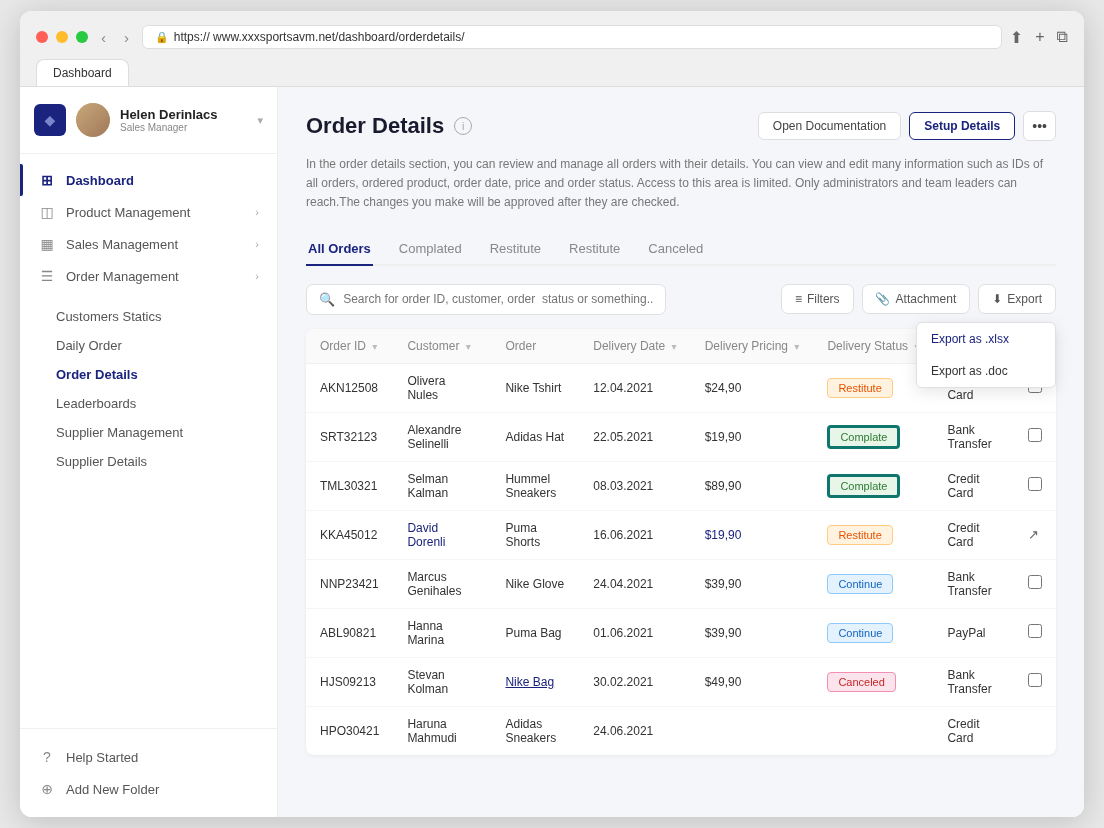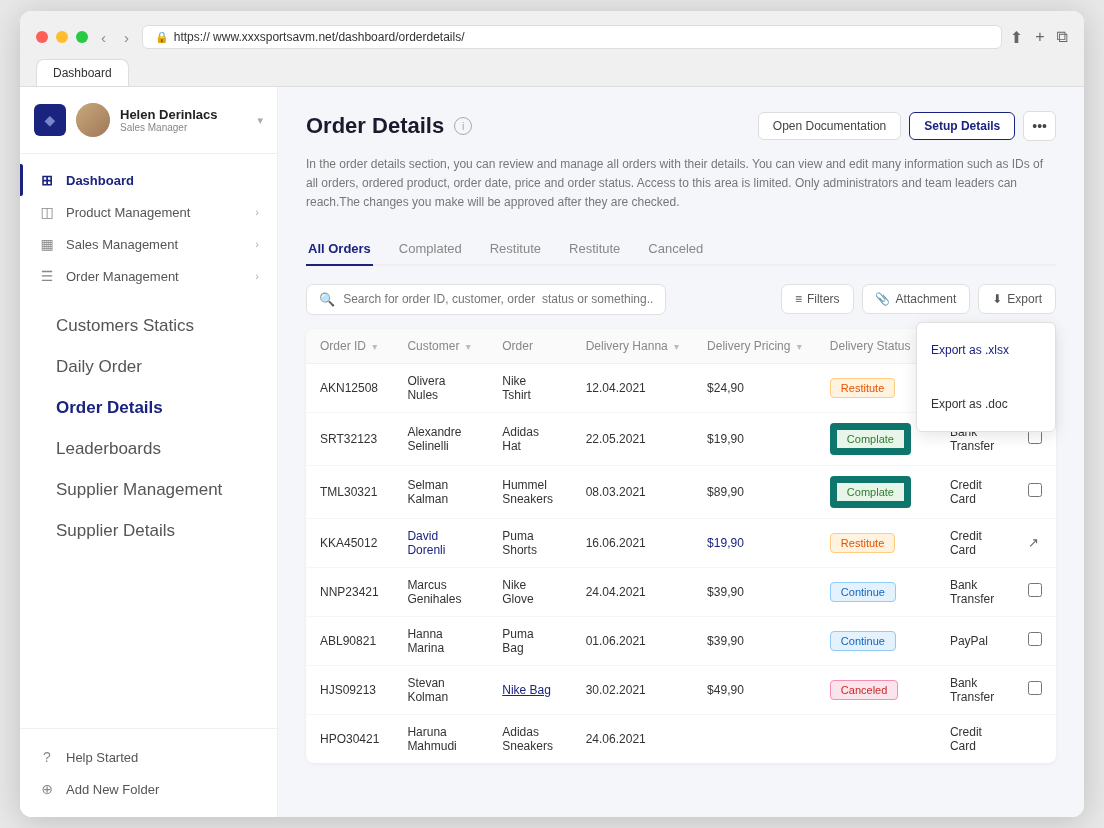--- a/index.html
+++ b/index.html
@@ -149,23 +149,22 @@
       font-size: 14px;
       color: #888;
     }
     .sidebar-item.active .item-icon { color: #1a237e; }
     .sidebar-sub-item {
       display: flex;
       align-items: flex-end;
       padding: 7px 18px 7px 36px;
       cursor: pointer;
       color: #555;
-      font-size: 17px;
+      font-size: 13px;
       gap: 8px;
-      margin-top: 7px;
     }
     .sidebar-sub-item.active-sub { color: #1a237e; font-weight: 600; }
     .dashboards-badge {
       font-size: 11px;
       color: #1a237e;
       font-weight: 600;
       padding: 3px 18px;
       margin-top: 4px;
     }
     .sidebar-bottom {
@@ -310,21 +309,21 @@
       right: 0;
       top: 38px;
       background: #fff;
       border: 1px solid #e0e0e0;
       border-radius: 6px;
       box-shadow: 0 4px 16px rgba(0,0,0,0.10);
       z-index: 100;
       min-width: 140px;
     }
     .export-dropdown-item {
-      padding: 20px 14px;
+      padding: 9px 14px;
       font-size: 12px;
       color: #333;
       cursor: pointer;
       display: flex;
       align-items: center;
       gap: 6px;
     }
     .export-dropdown-item.highlighted { color: #1a237e; font-weight: 500; }
     
     .data-table {
@@ -355,21 +354,21 @@
     .customer-link { color: #1a237e; text-decoration: none; }
     .order-link { color: #1a237e; text-decoration: underline; cursor: pointer; }
     .status-badge {
       display: inline-block;
       padding: 3px 10px;
       border-radius: 4px;
       font-size: 11px;
       font-weight: 500;
     }
     .status-restitute { background: #fff3e0; color: #e65100; border: 1px solid #ffcc80; }
-    .status-complete { background: #e8f5e9; color: #2e7d32; border: 7px solid #0f766e; }
+    .status-complete { background: #e8f5e9; color: #2e7d32; border: 3px solid #0f766e; }
     .status-continue { background: #e3f2fd; color: #1565c0; border: 1px solid #90caf9; }
     .status-canceled { background: #fce4ec; color: #c62828; border: 1px solid #f48fb1; }
     .checkbox { width: 14px; height: 14px; accent-color: #1a237e; }
     .price-highlight { color: #1a237e; font-weight: 500; }
     .external-link-icon { font-size: 13px; color: #666; }
   </style>
 </head>
 <body>
 
 <div class="browser-window">
@@ -524,21 +523,21 @@
               <span class="sort-arrow">▾</span>
             </th>
             <th>
               <span>Customer</span>
               <span class="sort-arrow">▾</span>
             </th>
             <th>
               <span>Order</span>
             </th>
             <th>
-              <span>Delivery Hanna</span>
+              <span>Delivery Date</span>
               <span class="sort-arrow">▾</span>
             </th>
             <th>
               <span>Delivery Pricing</span>
               <span class="sort-arrow">▾</span>
             </th>
             <th>
               <span>Delivery Status</span>
               <span class="sort-arrow">▾</span>
             </th>

